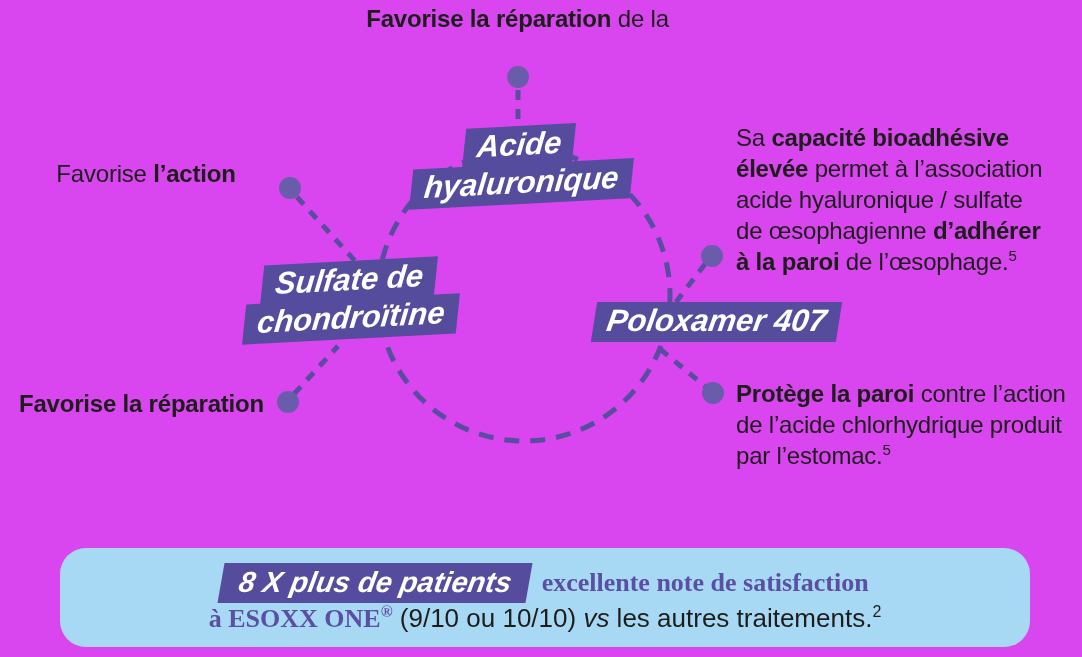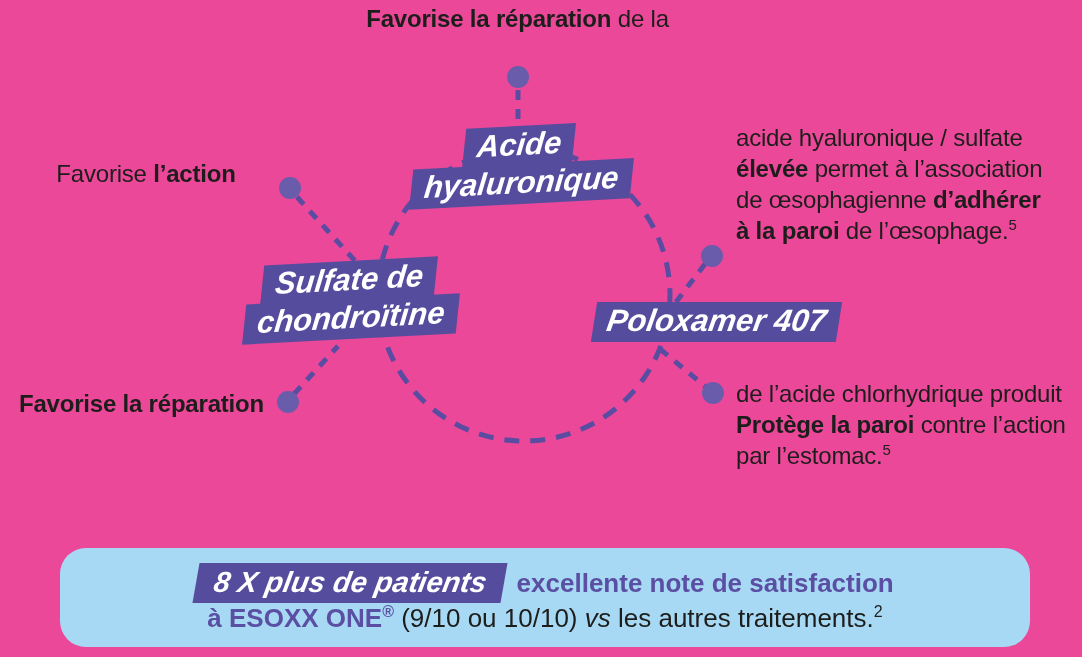--- a/index.html
+++ b/index.html
@@ -3,21 +3,21 @@
 <meta charset="utf-8">
 <style>
   * { margin: 0; padding: 0; box-sizing: border-box; }
   html, body { background: #ffffff; }
   body { font-family: "Liberation Sans", sans-serif; color: #1d1d1b; }
 
   .stage {
     position: relative;
     width: 1082px;
     height: 657px;
-    background: #ec4899;
+    background: #d946ef;
     overflow: hidden;
   }
 
   svg.diagram-lines {
     position: absolute;
     left: 0; top: 0;
     width: 1082px; height: 657px;
     z-index: 1;
   }
 
@@ -94,21 +94,21 @@
     padding: 2px 18px 4px 18px;
     transform: skewX(-10deg);
     margin-right: 12px;
     white-space: nowrap;
   }
   .banner-line2 {
     font-size: 26px;
     line-height: 31px;
     margin-top: 0;
   }
-  .b-purple { color: #5a4fa2; font-weight: 700; }
+  .b-purple { color: #5a4fa2; font-weight: 700; font-family: Liberation Serif, serif; }
   .b-black  { color: #1d1d1b; }
   .banner sup { font-size: 16px; line-height: 0; }
   .banner i { font-style: italic; }
 </style>
 </head>
 <body>
 
 <div class="stage">
 
   <svg class="diagram-lines" viewBox="0 0 1082 657" xmlns="http://www.w3.org/2000/svg">
@@ -131,29 +131,30 @@
 
   <div class="ann ann-left">
     <div><span>Favorise </span><b>l’action</b></div>
   </div>
 
   <div class="ann ann-bleft">
     <div><b>Favorise la réparation</b></div>
   </div>
 
   <div class="ann ann-right">
+    <div><span>Sa </span><b>capacité bioadhésive</b></div>
+    <div><b>élevée</b><span> permet à l’association</span></div>
     <div><span>acide hyaluronique / sulfate</span></div>
-    <div><b>élevée</b><span> permet à l’association</span></div>
     <div><span>de œsophagienne </span><b>d’adhérer</b></div>
     <div><b>à la paroi</b><span> de l’œsophage.</span><sup>5</sup></div>
   </div>
 
   <div class="ann ann-bright">
+    <div><b>Protège la paroi</b><span> contre l’action</span></div>
     <div><span>de l’acide chlorhydrique produit</span></div>
-    <div><b>Protège la paroi</b><span> contre l’action</span></div>
     <div><span>par l’estomac.</span><sup>5</sup></div>
   </div>
 
   <div class="tag-stack stack-acide">
     <span class="tag">Acide</span>
     <span class="tag">hyaluronique</span>
   </div>
   <div class="tag-stack stack-sulfate">
     <span class="tag">Sulfate de</span>
     <span class="tag">chondroïtine</span>

